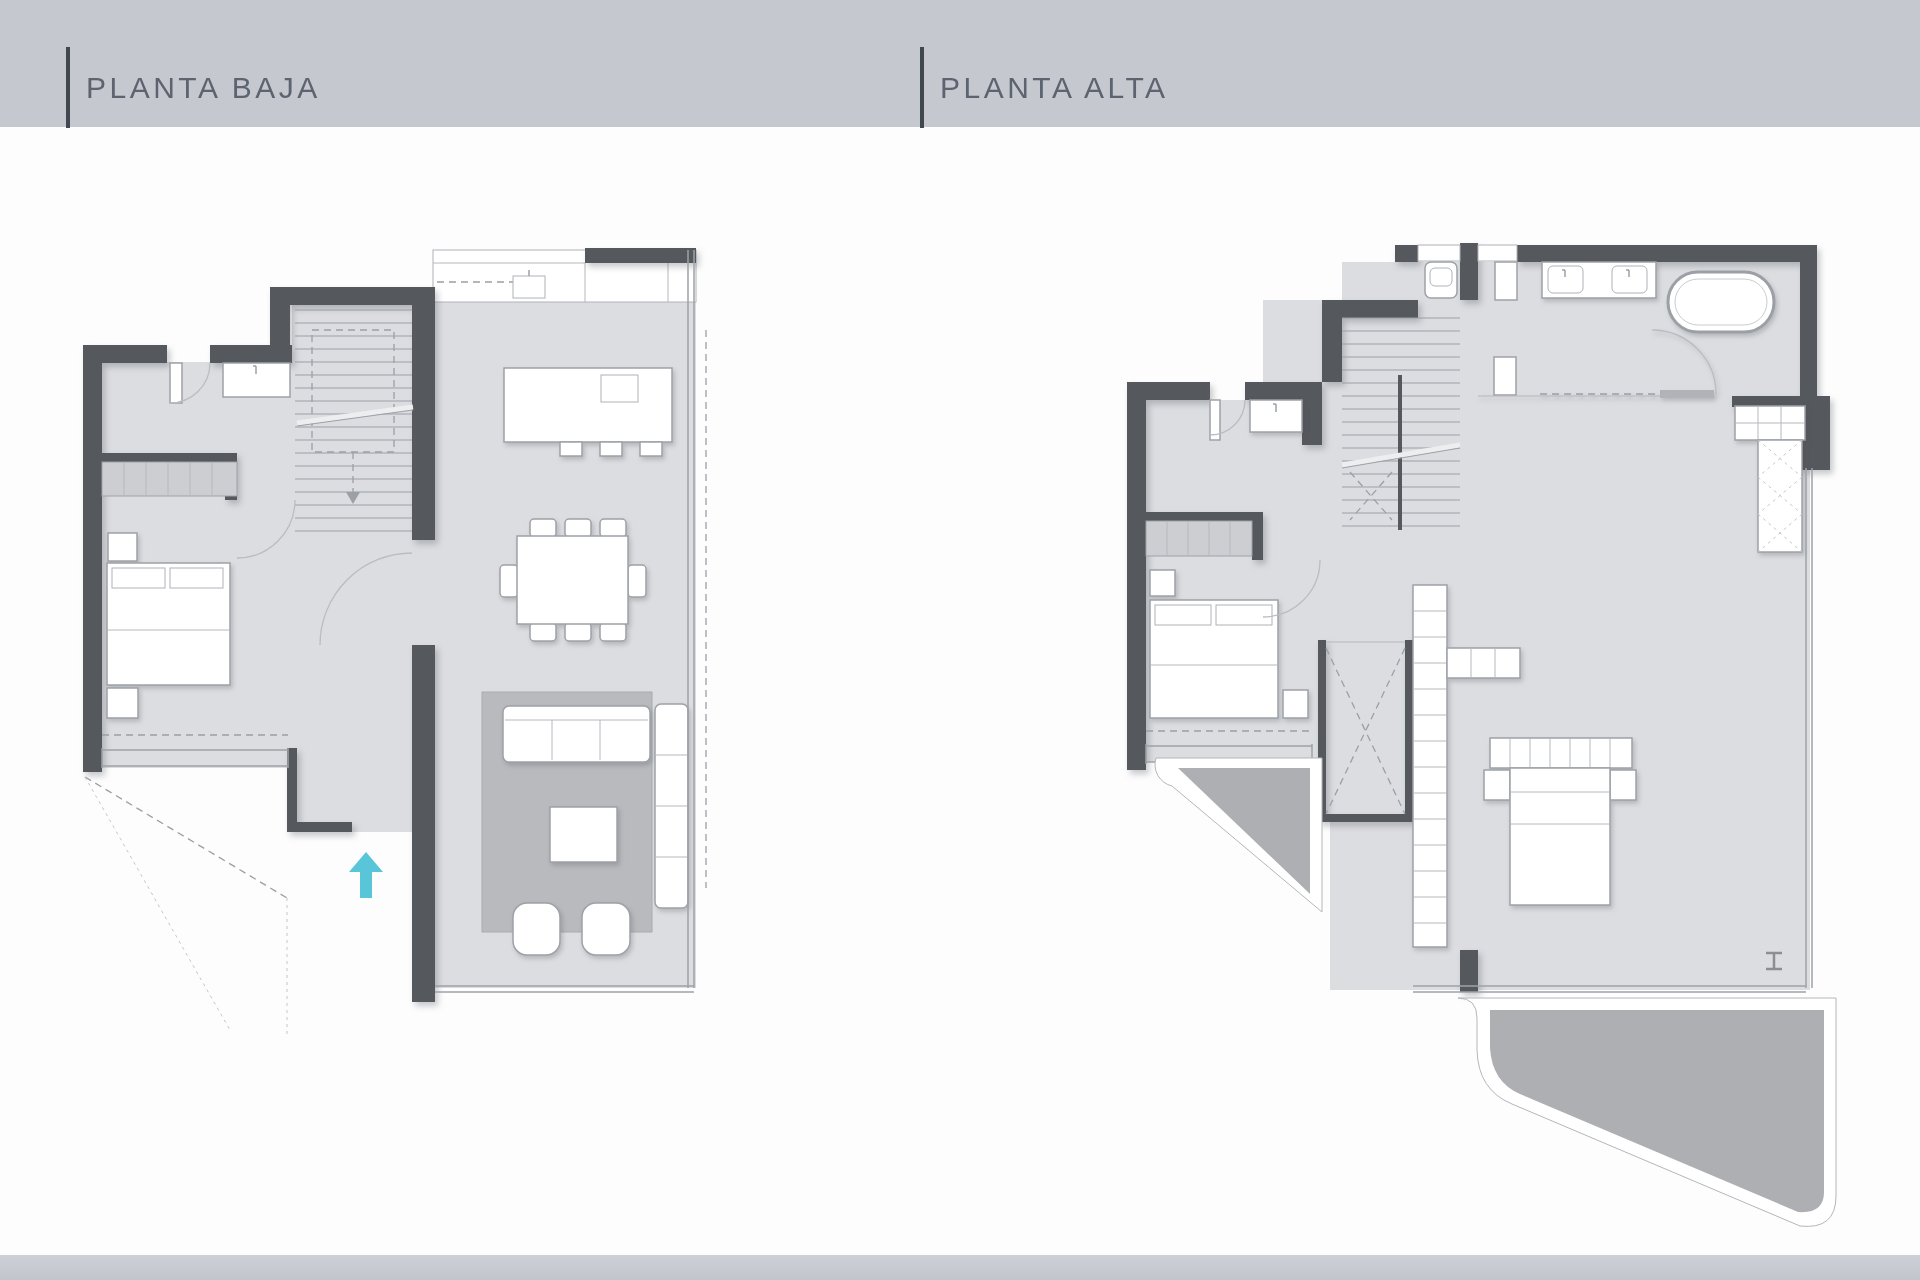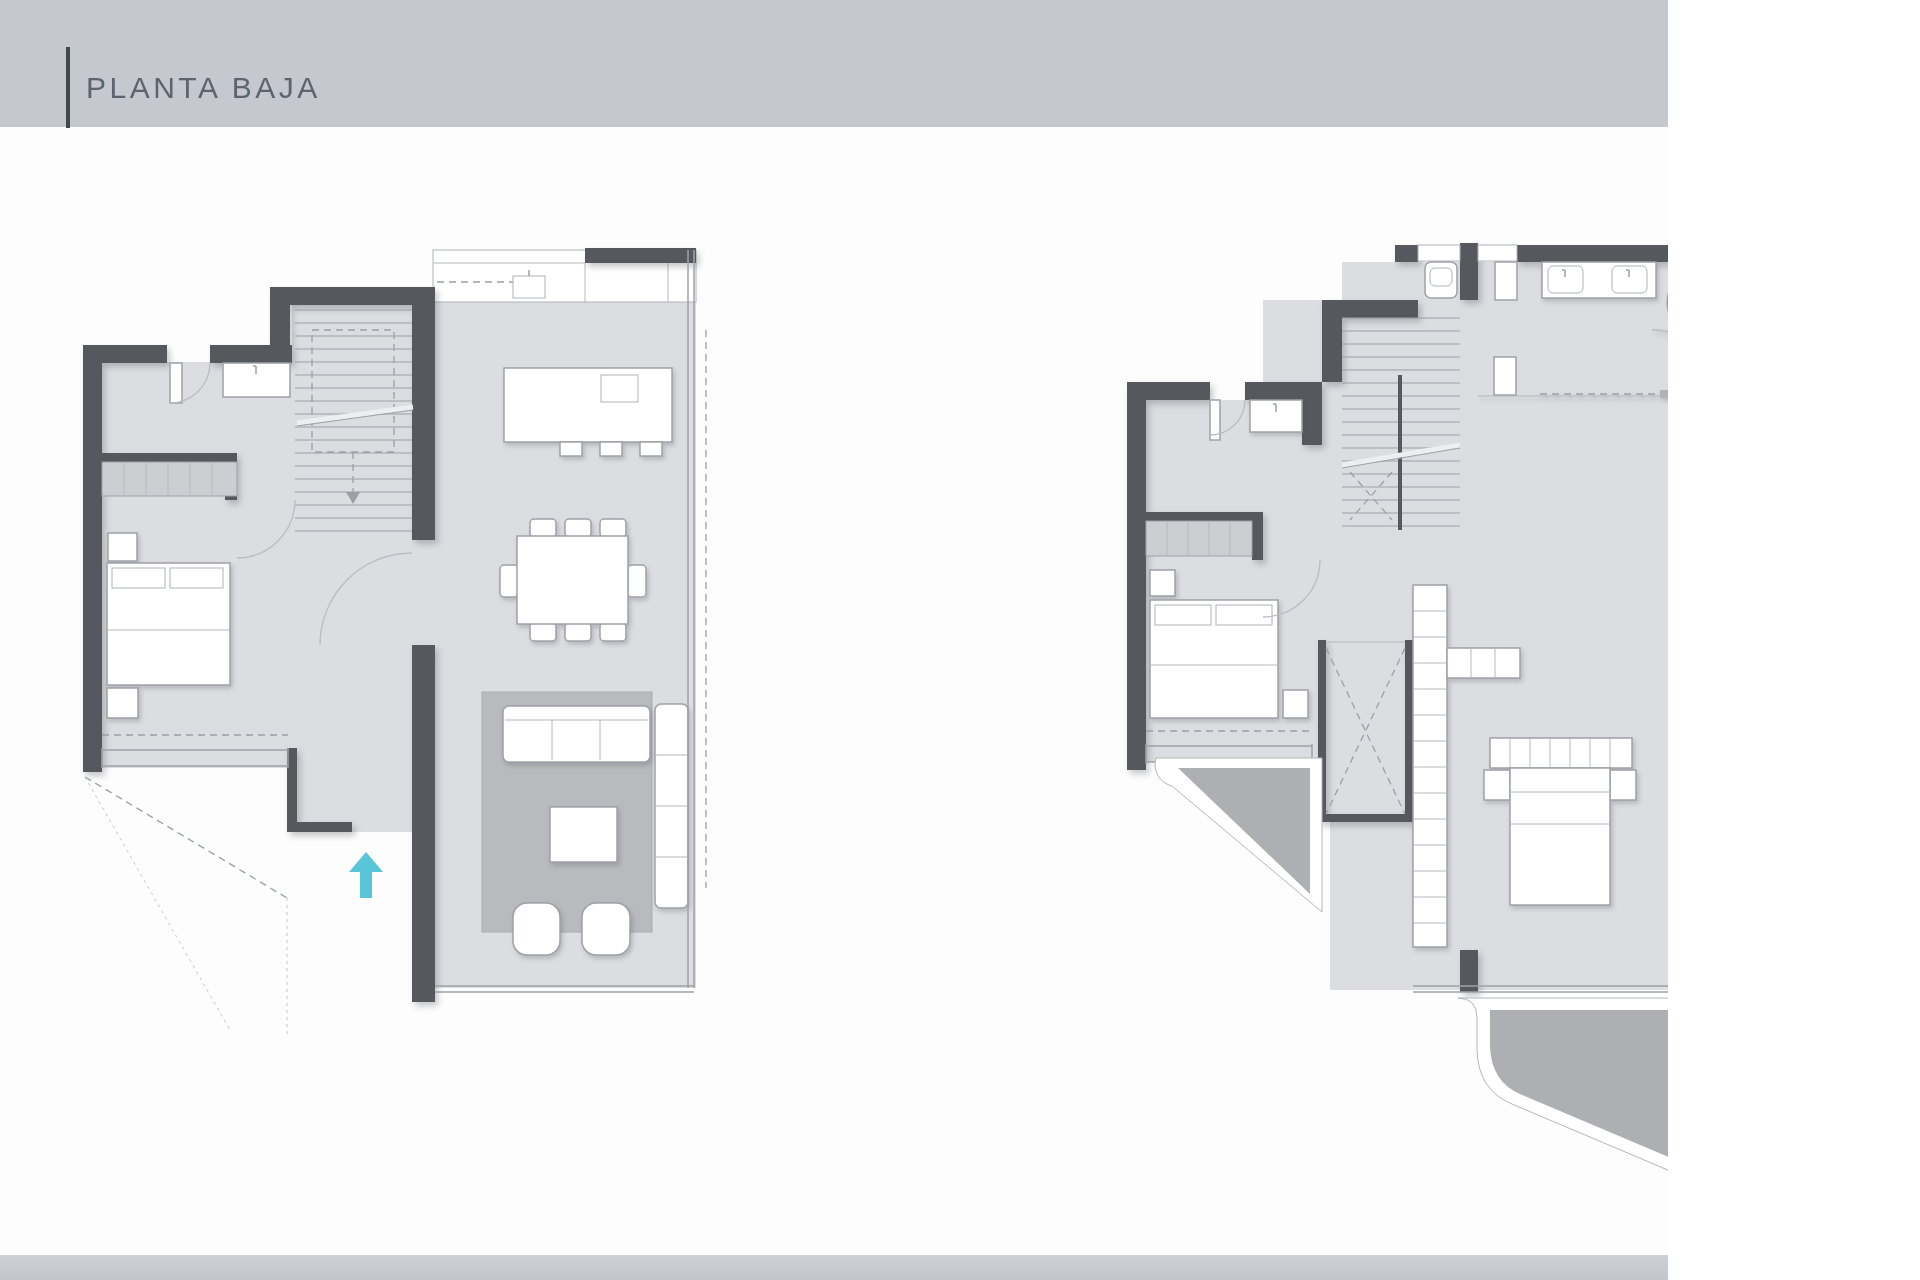--- a/index.html
+++ b/index.html
@@ -1,16 +1,16 @@
 <!DOCTYPE html>
 <html><head>
 <meta charset="utf-8">
 <style>
   html,body{margin:0;padding:0;background:#ffffff;}
-  .stage{position:relative;width:1668px;height:1280px;background:#fdfdfd;overflow:hidden;
+  .stage{position:relative;width:1920px;height:1280px;background:#fdfdfd;overflow:hidden;
          font-family:"Liberation Sans", sans-serif;}
   .band{position:absolute;left:0;width:1920px;background:#c5c8cf;}
   .band.top{top:0;height:127px;}
   .band.bottom{top:1255px;height:25px;background:linear-gradient(#cdd0d6,#c2c5cc);}
   .plan-title{position:absolute;top:47px;height:81px;display:flex;align-items:center;}
   .plan-title .bar{width:4px;height:81px;background:#41474f;margin-right:16px;}
   .plan-title .txt{font-size:30px;letter-spacing:3.5px;color:#5d6470;font-weight:400;}
   #baja-title{left:66px;}
   #alta-title{left:920px;}
   .wall{fill:#55585d;}
@@ -31,20 +31,24 @@
 
 <div class="stage">
 
   <div class="band top"></div>
   <div class="band bottom"></div>
 
   <div class="plan-title" id="baja-title">
     <span class="bar"></span>
     <span class="txt">PLANTA BAJA</span>
   </div>
+  <div class="plan-title" id="alta-title">
+    <span class="bar"></span>
+    <span class="txt">PLANTA ALTA</span>
+  </div>
 
   <svg width="1920" height="1280" viewBox="0 0 1920 1280" style="position:absolute;left:0;top:0;">
 
     <g>
 
       <g>
         <rect class="floor" x="292" y="300" width="120" height="532"></rect>
         <rect class="floor" x="102" y="362" width="195" height="406"></rect>
         <rect class="floor" x="412" y="540" width="23" height="105"></rect>
         <rect class="floor" x="433" y="266" width="263" height="722"></rect>

